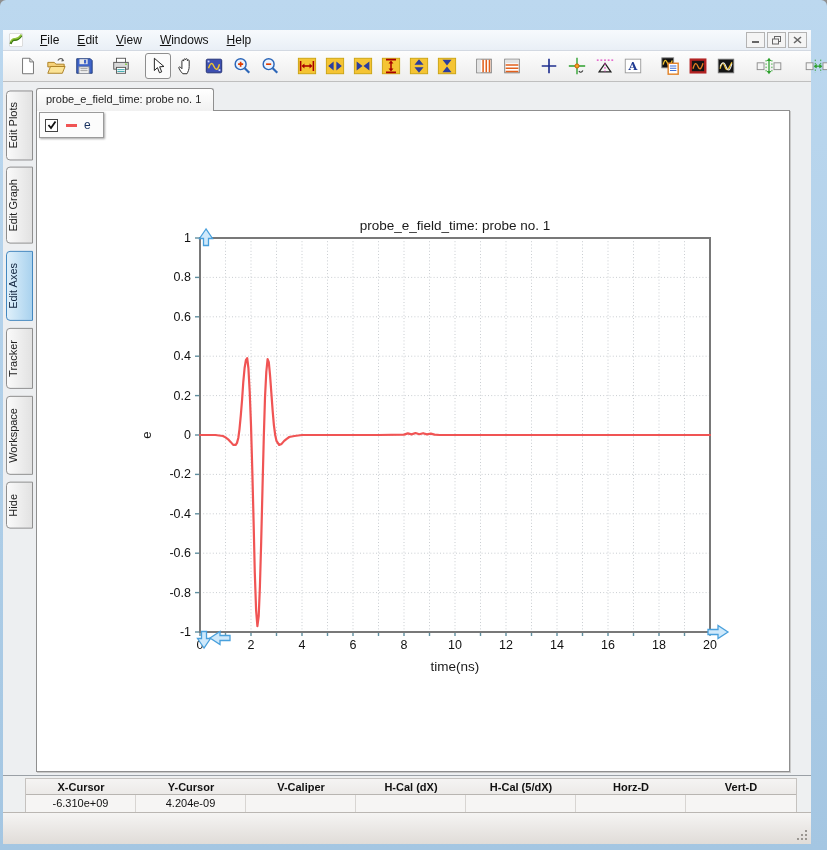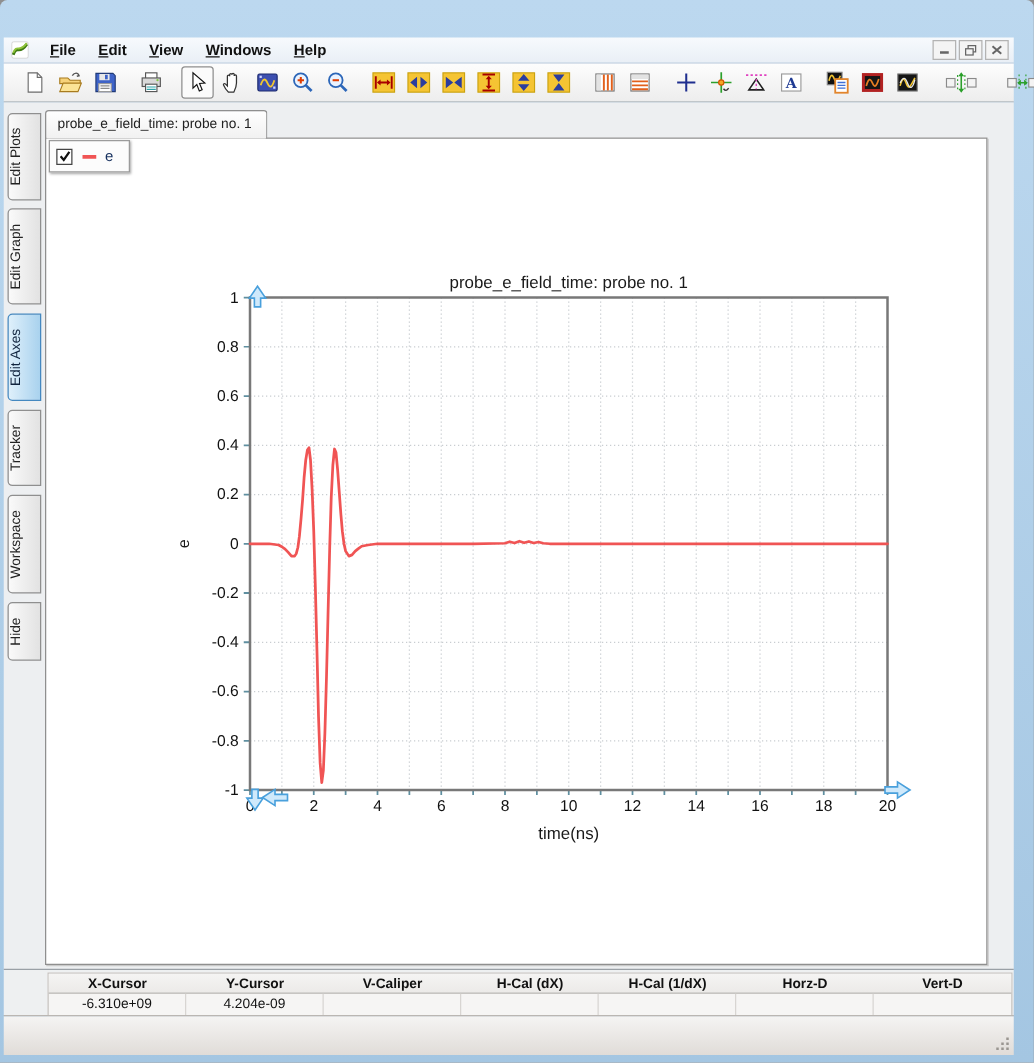--- a/index.html
+++ b/index.html
@@ -21,21 +21,21 @@
   .win-btn.max { width:28px; }
   .win-btn.close { width:42px; border-radius:0 0 4px 0; border-left:none; border-color:#8c3d34;
     background:linear-gradient(to bottom,#f2b0a4,#e0705f 45%,#cc3f28 50%,#d8604a); }
   .glyph-min { width:9px; height:3px; background:#222; margin-top:7px; }
   .glyph-max { width:10px; height:8px; border:2px solid #222; }
   
   .menubar { position:absolute; left:3px; top:30px; right:16px; height:21px;
     background:linear-gradient(to bottom,#f7fafd,#e9eff6); border-bottom:1px solid #d3d9e2;
     display:flex; align-items:center; }
   .menu-logo { width:14px; height:14px; margin:0 8px 0 6px; }
-  .menu-item { font-size:12px; color:#111; padding:3px 9px; cursor:default;font-weight:bold; }
+  .menu-item { font-size:12px; color:#111; padding:3px 9px; cursor:default; }
   .menu-item u { text-decoration:underline; }
   .mdi-btns { position:absolute; right:4px; top:2px; display:flex; gap:2px; }
   .mdi-btn { width:19px; height:16px; border:1px solid #b3b3b3; background:#f4f4f4;
     display:flex; align-items:center; justify-content:center; }
   
   .toolbar { position:absolute; left:3px; top:51px; right:16px; height:31px;
     background:linear-gradient(to bottom,#fdfdfd,#ededed); border-bottom:1px solid #bfbfbf;
     display:flex; align-items:center; padding-left:12px; }
   .tb-group { display:flex; gap:2px; margin-right:11px; }
   .tb-btn { width:26px; height:26px; border:1px solid transparent; background:transparent;
@@ -62,21 +62,21 @@
   .legend { position:absolute; left:2px; top:1px; height:26px; padding:0 12px 0 5px;
     background:#fcfcfc; border:1px solid #9b9b9b; box-shadow:1px 1px 2px rgba(0,0,0,.35);
     display:flex; align-items:center; z-index:2; }
   .legend-check { width:13px; height:13px; border:1px solid #444; background:#fff;
     display:flex; align-items:center; justify-content:center; cursor:pointer; }
   .legend-dash { width:11px; height:3px; margin:0 7px 0 8px; }
   .legend-label { font-size:12px; color:#16305e; }
   #chart-svg { position:absolute; inset:0; width:752px; height:660px; }
   
   .cursor-table { position:absolute; left:3px; top:776px; right:16px; height:36px;
-    background:#eef0f1; padding:2px 0 0 35px; }
+    background:#eef0f1; padding:2px 0 0 22px; }
   .ct-grid { width:772px; border:1px solid #c5c2bf; background:#f6f5f4; }
   .ct-head { display:grid; grid-template-columns:repeat(7,1fr); height:16px;
     background:linear-gradient(to bottom,#f5f4f3,#eceae8); border-bottom:1px solid #b8b5b1; }
   .ct-head div { font-size:11px; font-weight:bold; color:#111; text-align:center; line-height:16px; }
   .ct-row { display:grid; grid-template-columns:repeat(7,1fr); height:17px; }
   .ct-row div { font-size:11px; color:#111; text-align:center; line-height:17px;
     border-right:1px solid #d8d5d2; }
   .ct-row div:last-child { border-right:none; }
   
   .statusbar { position:absolute; left:3px; top:812px; right:16px; height:32px;
@@ -448,21 +448,21 @@
     </div>
   </div>
 
   <div class="cursor-table">
     <div class="ct-grid">
       <div class="ct-head" id="ct-head">
           <div>X-Cursor</div>
           <div>Y-Cursor</div>
           <div>V-Caliper</div>
           <div>H-Cal (dX)</div>
-          <div>H-Cal (1/dX)</div>
+          <div>H-Cal (5/dX)</div>
           <div>Horz-D</div>
           <div>Vert-D</div>
         </div>
       <div class="ct-row" id="ct-row">
           <div>-6.310e+09</div>
           <div>4.204e-09</div>
           <div></div>
           <div></div>
           <div></div>
           <div></div>

